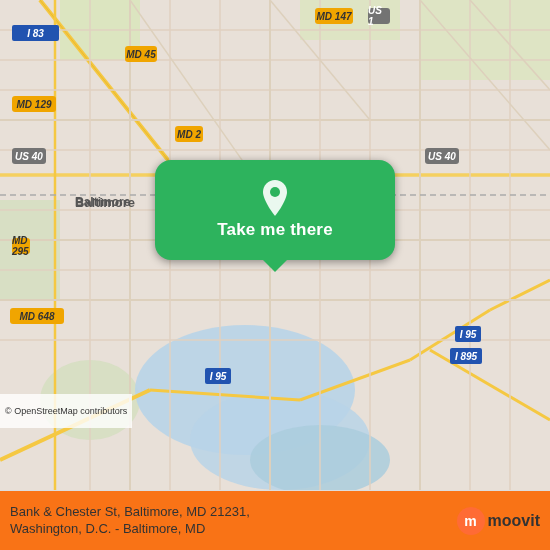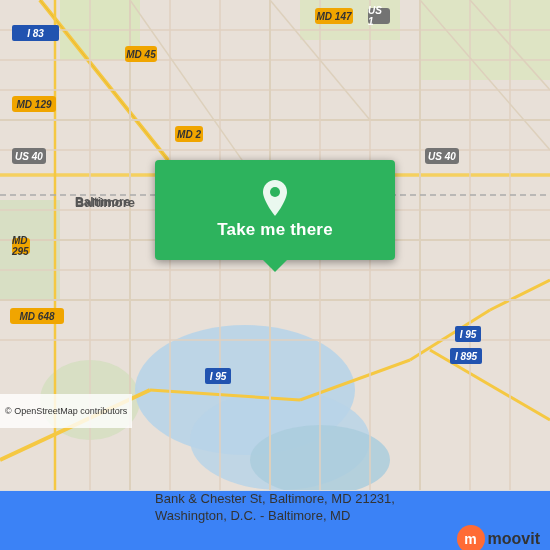--- a/index.html
+++ b/index.html
@@ -21,21 +21,21 @@
     }
 
     
     #popup-overlay {
       position: absolute;
       top: 160px;
       left: 155px;
       width: 240px;
       height: 100px;
       background: #2db35d;
-      border-radius: 4px;
+      border-radius: 16px;
       display: flex;
       flex-direction: column;
       align-items: center;
       justify-content: center;
       box-shadow: 0 2px 8px rgba(0,0,0,0.4);
       cursor: pointer;
       z-index: 10;
     }
 
     #popup-overlay::after {
@@ -101,26 +101,25 @@
 
     .shield-i {
       background: #2153b0;
       border-radius: 2px;
     }
 
     
     #bottom-bar {
       width: 550px;
       height: 60px;
-      background: #3b82f6;
+      background: #f97316;
       display: flex;
       align-items: center;
       padding: 0 10px;
       border-top: 1px solid #ddd;
-      flex-direction: column;
     }
 
     .moovit-logo {
       margin-left: auto;
       display: flex;
       align-items: center;
       gap: 3px;
     }
 
     .moovit-m {

